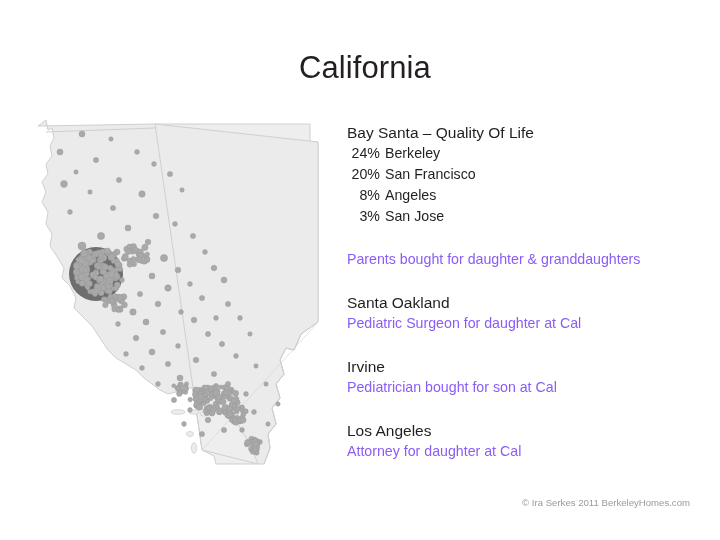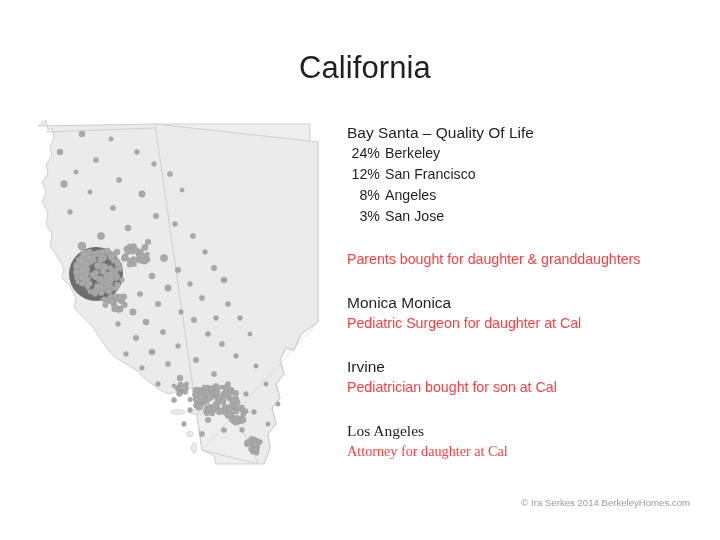--- a/index.html
+++ b/index.html
@@ -44,30 +44,30 @@
   
   #content-column {
     position: absolute;
     left: 347px;
     top: 122px;
     width: 348px;
   }
   .section {
     margin-bottom: 22px;
   }
-  .section:last-child { margin-bottom: 0; font-family: Liberation Serif, serif; }
+  .section:last-child { margin-bottom: 0; }
   .section-heading {
     font-size: 15.5px;
     color: #231f20;
     line-height: 21px;
     white-space: nowrap;
   }
   .section-line {
     font-size: 14.2px;
-    color: #ef4444;
+    color: #8b5cf6;
     line-height: 21px;
     white-space: nowrap;
   }
   .pct-row {
     font-size: 14.2px;
     color: #231f20;
     line-height: 21px;
     white-space: nowrap;
     display: block;
   }
@@ -549,36 +549,36 @@
           <circle cx="160.7" cy="276.2" r="2.6" fill="#a9a9a9" stroke="#9a9a9a" stroke-width="0.5"></circle>
           <circle cx="163.0" cy="273.0" r="2.1" fill="#a9a9a9" stroke="#9a9a9a" stroke-width="0.5"></circle>
         </g>
     </svg>
   </div>
 
   <div id="content-column">
       <div class="section">
         <div class="section-heading">Bay Santa – Quality Of Life</div>
         <div class="pct-row"><span class="pct-val">24%</span><span class="pct-name">Berkeley</span></div>
-        <div class="pct-row"><span class="pct-val">12%</span><span class="pct-name">San Francisco</span></div>
+        <div class="pct-row"><span class="pct-val">20%</span><span class="pct-name">San Francisco</span></div>
         <div class="pct-row"><span class="pct-val">8%</span><span class="pct-name">Angeles</span></div>
         <div class="pct-row"><span class="pct-val">3%</span><span class="pct-name">San Jose</span></div>
       </div>
       <div class="section">
         <div class="section-line">Parents bought for daughter &amp; granddaughters</div>
       </div>
       <div class="section">
-        <div class="section-heading">Monica Monica</div>
+        <div class="section-heading">Santa Oakland</div>
         <div class="section-line">Pediatric Surgeon for daughter at Cal</div>
       </div>
       <div class="section">
         <div class="section-heading">Irvine</div>
         <div class="section-line">Pediatrician bought for son at Cal</div>
       </div>
       <div class="section">
         <div class="section-heading">Los Angeles</div>
         <div class="section-line">Attorney for daughter at Cal</div>
       </div>
     </div>
 
-  <div id="footer-credit">© Ira Serkes 2014 BerkeleyHomes.com</div>
+  <div id="footer-credit">© Ira Serkes 2011 BerkeleyHomes.com</div>
 
 </div>
 
 </body></html>

